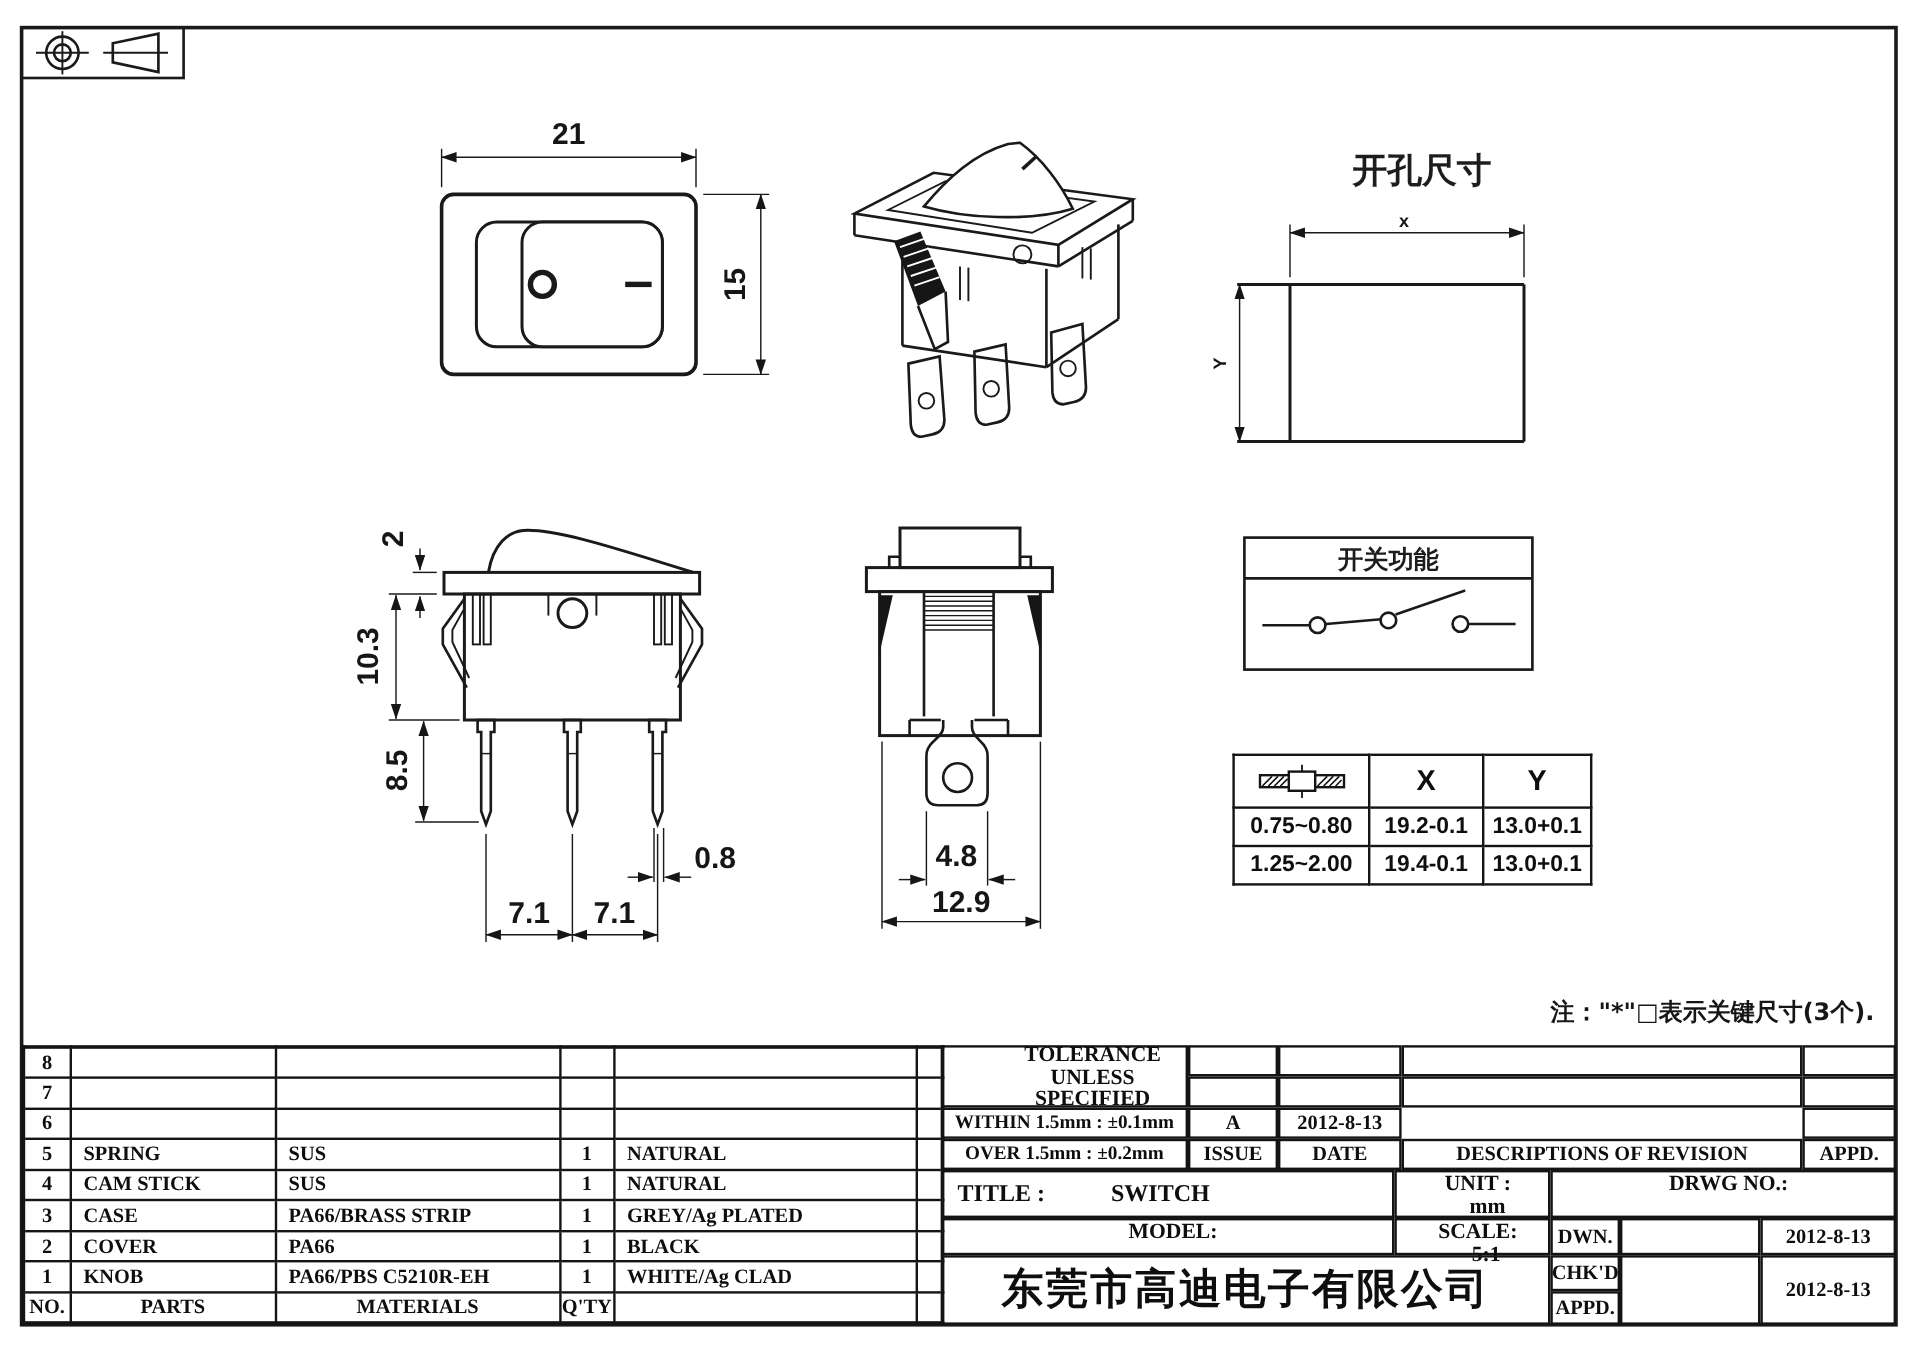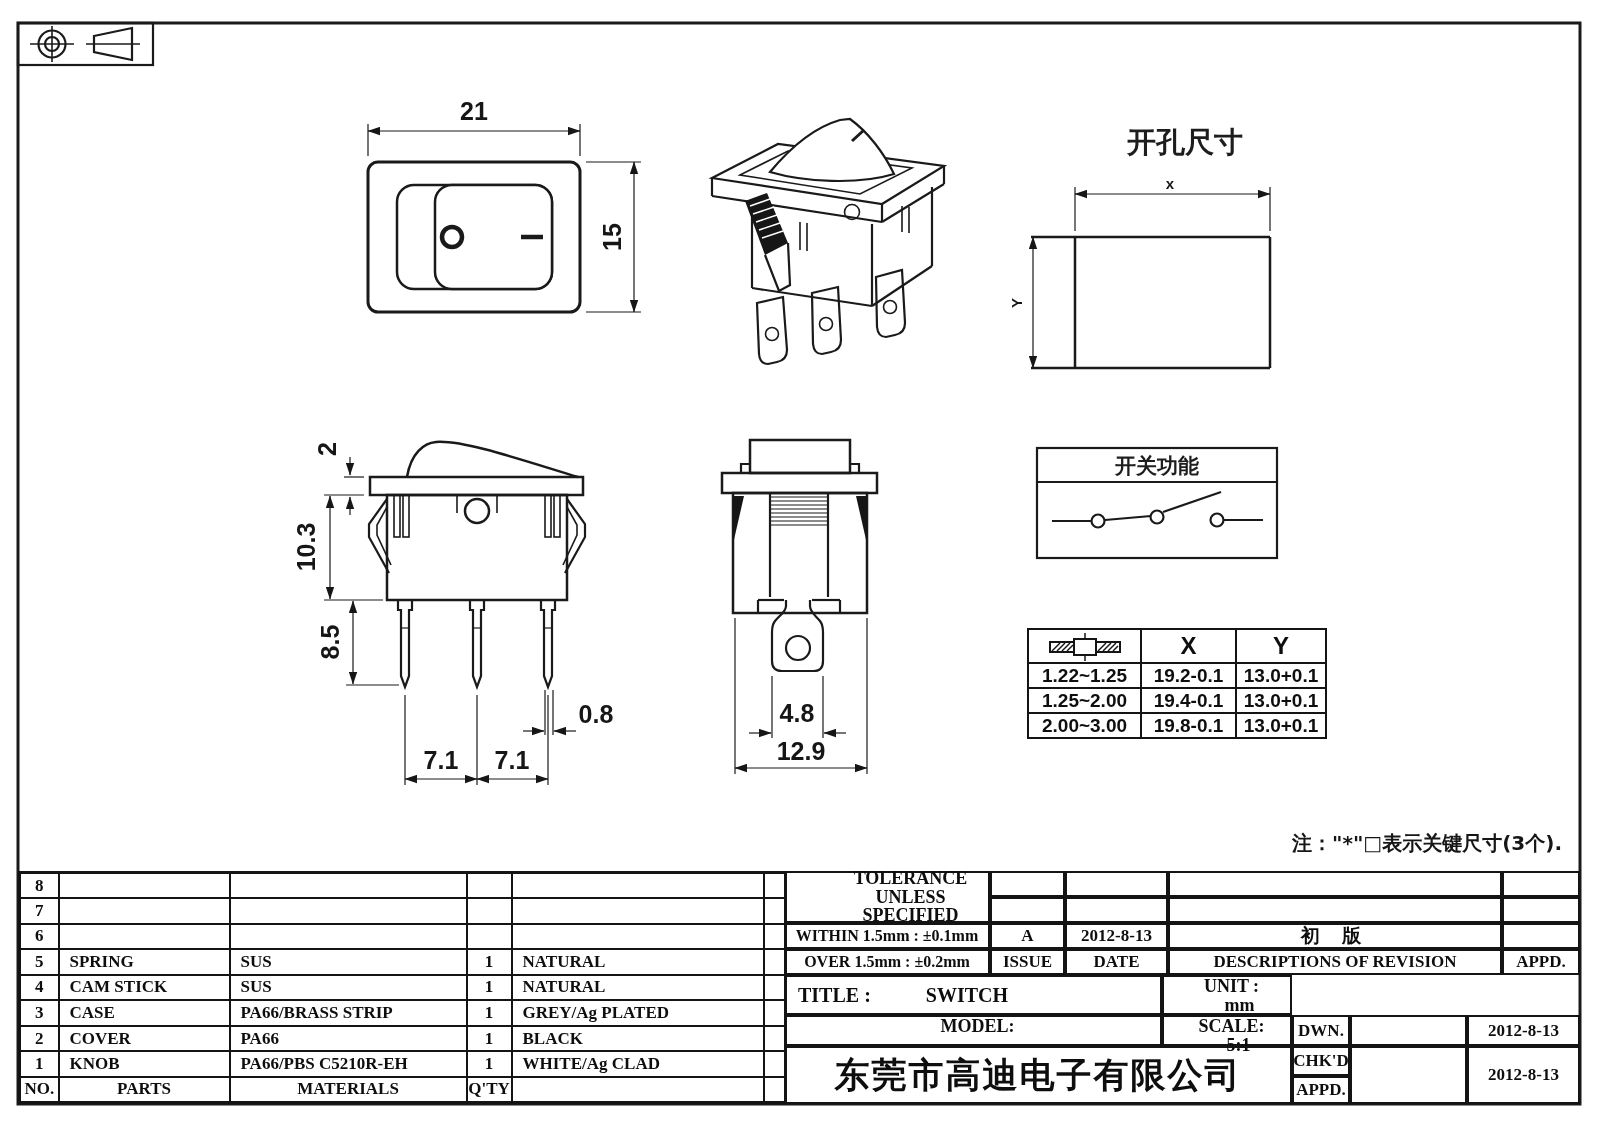--- a/index.html
+++ b/index.html
@@ -289,32 +289,27 @@
                 <line x1="57" y1="18" x2="65" y2="10"></line>
           <line x1="62" y1="18" x2="70" y2="10"></line>
                 <line x1="67" y1="18" x2="72" y2="13"></line>
         </g>
       </svg>
     </td>
     <td>X</td>
     <td>Y</td>
   </tr>
   <tr>
-    <td>1.22~1.25</td>
+    <td>0.75~0.80</td>
     <td>19.2-0.1</td>
     <td>13.0+0.1</td>
   </tr>
   <tr>
     <td>1.25~2.00</td>
     <td>19.4-0.1</td>
-    <td>13.0+0.1</td>
-  </tr>
-  <tr>
-    <td>2.00~3.00</td>
-    <td>19.8-0.1</td>
     <td>13.0+0.1</td>
   </tr>
 </tbody>
     </table>
 
 <table class="grid" id="parts-table">
   <colgroup>
     <col style="width:39px">
         <col style="width:171px">
         <col style="width:237px">
@@ -410,33 +405,33 @@
 <div class="cell" style="left:1168px;top:897px;width:334px;height:26px;"></div>
 <div class="cell" style="left:1502px;top:871px;width:78px;height:26px;"></div>
 <div class="cell" style="left:1502px;top:897px;width:78px;height:26px;"></div>
 
 <div class="cell cc f16" style="left:784px;top:923px;width:206px;height:26px;">WITHIN 1.5mm : ±0.1mm</div>
 <div class="cell cc f16" style="left:784px;top:949px;width:206px;height:26px;">OVER 1.5mm : ±0.2mm</div>
 <div class="cell cc f17" style="left:990px;top:923px;width:75px;height:26px;">A</div>
 <div class="cell cc f17" style="left:990px;top:949px;width:75px;height:26px;">ISSUE</div>
 <div class="cell cc f17" style="left:1065px;top:923px;width:103px;height:26px;">2012-8-13</div>
 <div class="cell cc f17" style="left:1065px;top:949px;width:103px;height:26px;">DATE</div>
-<div class="cell cc rev-cjk" style="left:1168px;top:923px;width:334px;height:26px;">初 版</div>
 <div class="cell cc f17" style="left:1168px;top:949px;width:334px;height:26px;">DESCRIPTIONS OF REVISION</div>
 <div class="cell" style="left:1502px;top:923px;width:78px;height:26px;"></div>
 <div class="cell cc f17" style="left:1502px;top:949px;width:78px;height:26px;">APPD.</div>
 
 <div class="cell pl f20" style="left:784px;top:975px;width:378px;height:40px;padding-left:12px;">
   <span>TITLE :</span>
   <span style="margin-left:55px;">SWITCH</span>
 </div>
 <div class="cell pl f18" style="left:1162px;top:975px;width:130px;height:40px;">
   <span>UNIT :</span>
   <span style="margin-left:16px;">mm</span>
 </div>
+<div class="cell pl f18" style="left:1292px;top:975px;width:288px;height:40px;">DRWG NO.:</div>
 
 <div class="cell pl f18" style="left:784px;top:1015px;width:378px;height:31px;">MODEL:</div>
 <div class="cell pl f18" style="left:1162px;top:1015px;width:130px;height:31px;">
   <span>SCALE:</span>
   <span style="margin-left:14px;">5:1</span>
 </div>
 <div class="cell cc f17" style="left:1292px;top:1015px;width:58px;height:31px;">DWN.</div>
 <div class="cell" style="left:1350px;top:1015px;width:117px;height:31px;"></div>
 <div class="cell cc f17" style="left:1467px;top:1015px;width:113px;height:31px;">2012-8-13</div>
 

